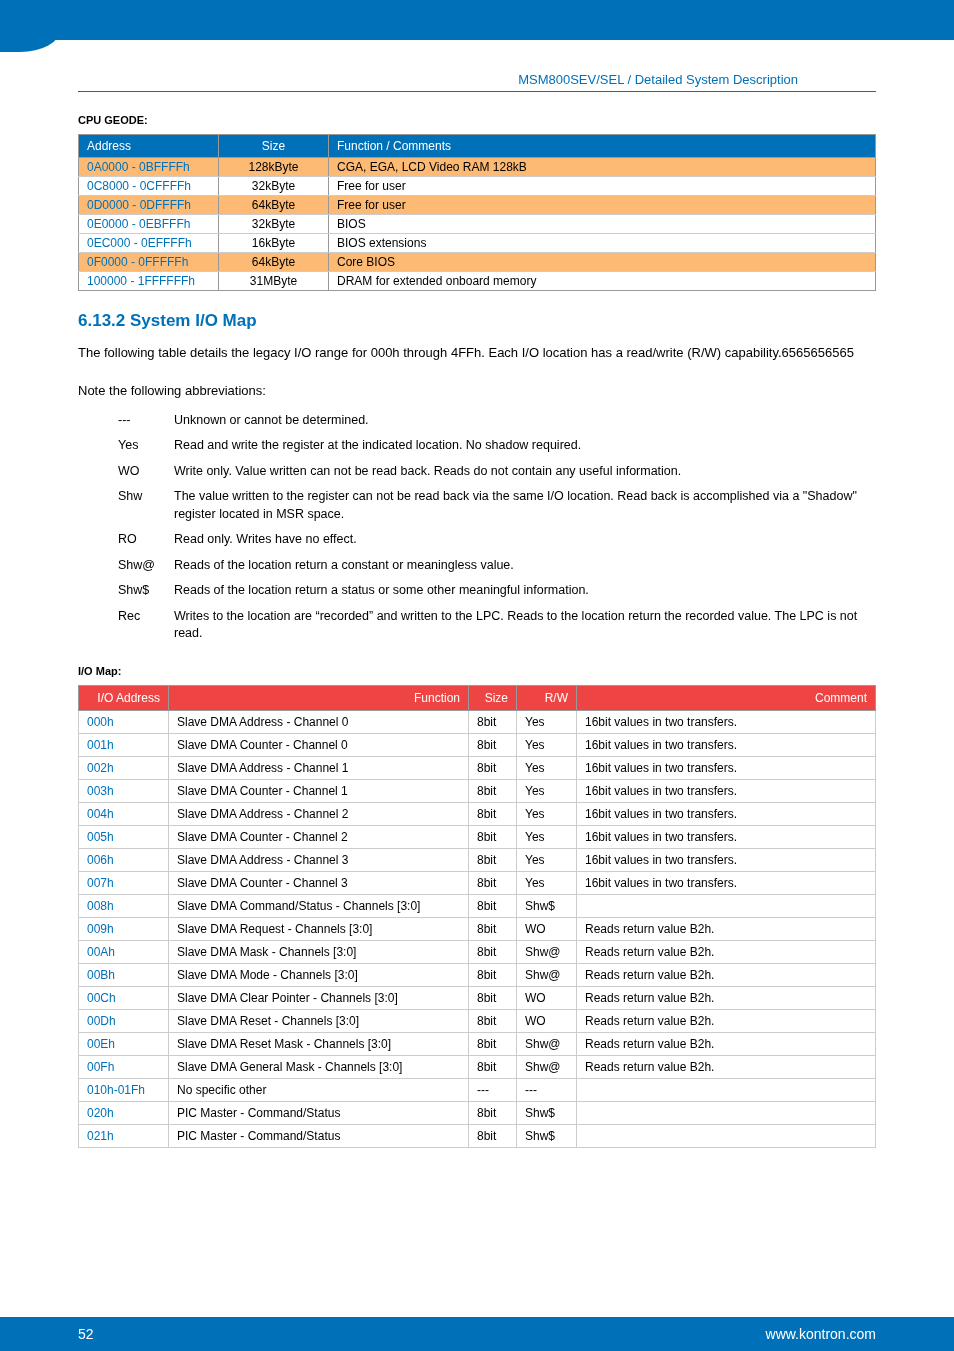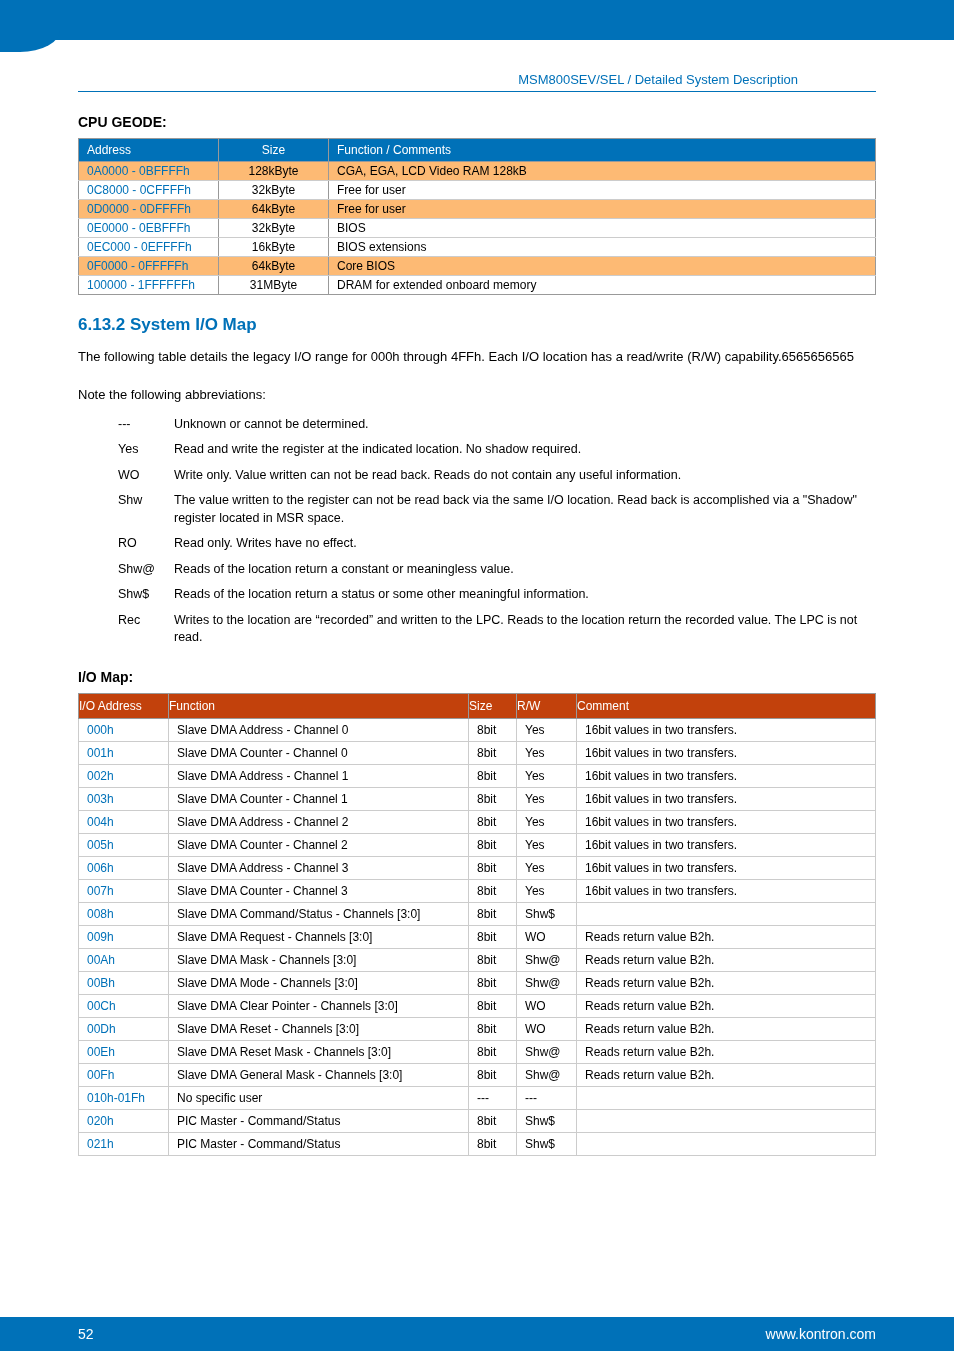--- a/index.html
+++ b/index.html
@@ -34,21 +34,21 @@
     font-size: 13px;
     padding: 4px 78px 0 0;
     border-bottom: 1px solid #0071b8;
     margin: 6px 78px 0 78px;
     padding-bottom: 4px;
   }
   .content {
     padding: 0 78px;
   }
   .section-title {
-    font-size: 14px;
+    font-size: 11px;
     font-weight: bold;
     margin-top: 22px;
     margin-bottom: 8px;
   }
   table.mem {
     width: 100%;
     border-collapse: collapse;
     font-size: 12px;
   }
   table.mem th {
@@ -95,25 +95,25 @@
   }
   .abbrev .row { display: flex; margin-bottom: 8px; }
   .abbrev .key { width: 56px; flex-shrink: 0; }
   .abbrev .val { flex: 1; }
   table.io {
     width: 100%;
     border-collapse: collapse;
     font-size: 12px;
   }
   table.io th {
-    background: #c2410c;
+    background: #ef4444;
     color: #fff;
     font-weight: normal;
-    text-align: left;
-    padding: 5px 0;
+    text-align: right;
+    padding: 5px 8px;
     border: 1px solid #999;
   }
   table.io td {
     padding: 4px 8px;
     border: 1px solid #ccc;
   }
   table.io td.addr { color: #0071b8; }
   .footer {
     position: absolute;
     bottom: 0; left: 0; right: 0;
@@ -348,21 +348,21 @@
         </tr>
         <tr>
           <td class="addr">00Fh</td>
           <td>Slave DMA General Mask - Channels [3:0]</td>
           <td>8bit</td>
           <td>Shw@</td>
           <td>Reads return value B2h.</td>
         </tr>
         <tr>
           <td class="addr">010h-01Fh</td>
-          <td>No specific user</td>
+          <td>No specific other</td>
           <td>---</td>
           <td>---</td>
           <td></td>
         </tr>
         <tr>
           <td class="addr">020h</td>
           <td>PIC Master - Command/Status</td>
           <td>8bit</td>
           <td>Shw$</td>
           <td></td>

